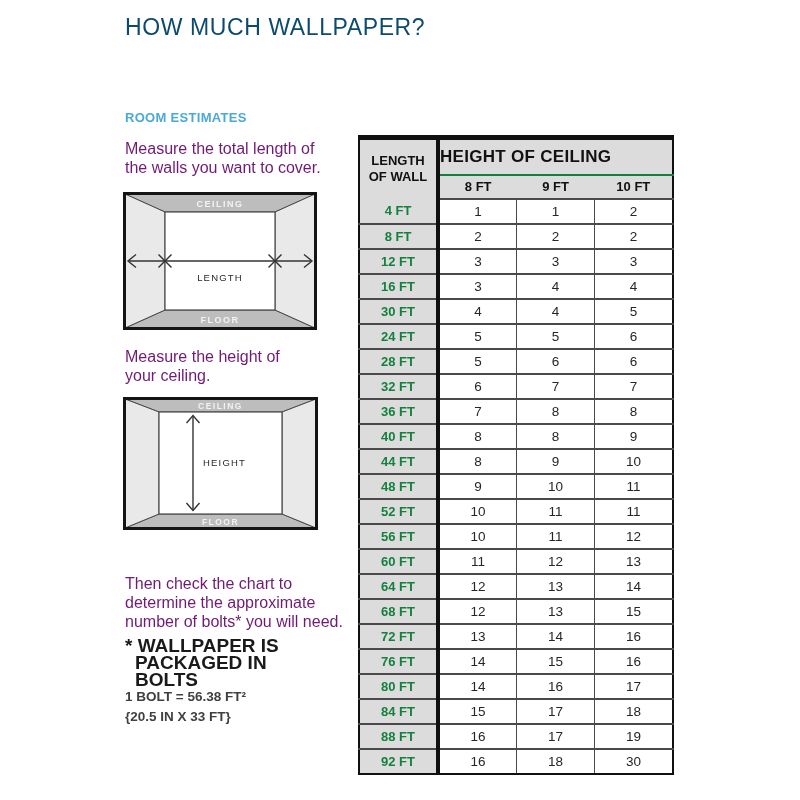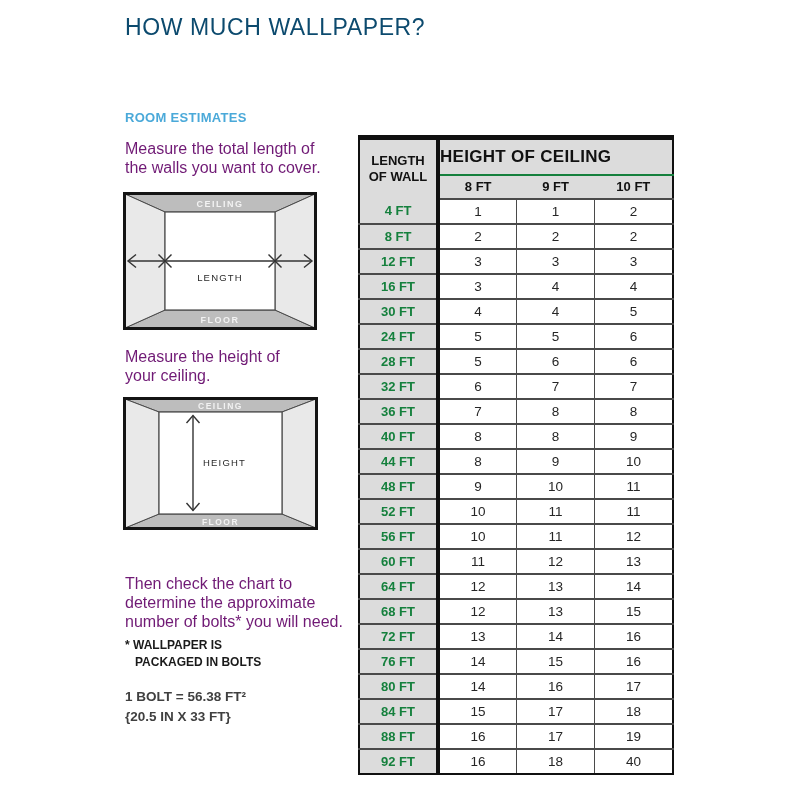--- a/index.html
+++ b/index.html
@@ -30,21 +30,21 @@
     position: absolute; left: 125px;
     font-size: 16px; line-height: 19px; color: #701a75;
     white-space: pre-line;
   }
   #step1 { top: 139px; }
   #step2 { top: 347px; }
   #step3 { top: 568px; margin-top: 6px; }
 
   .footnote {
     position: absolute; left: 125px; top: 637px;
-    font-size: 12px; font-weight: bold; line-height: 17px;
+    font-size: 19px; font-weight: bold; line-height: 17px;
     color: #1a1a1a; white-space: pre-line;
     padding-left: 10px; text-indent: -10px; width: 200px;
   }
   .bolt-info {
     position: absolute; left: 125px; top: 687px;
     font-size: 13.5px; font-weight: bold; line-height: 20px;
     color: #404040; white-space: pre-line;
   }
 
   .diagram { position: absolute; left: 123px; display: block; }
@@ -299,18 +299,18 @@
         <tr>
           <th>88 FT</th>
           <td>16</td>
           <td>17</td>
           <td>19</td>
         </tr>
         <tr>
           <th>92 FT</th>
           <td>16</td>
           <td>18</td>
-          <td>40</td>
+          <td>30</td>
         </tr>
       </tbody>
   </table>
 
 </div>
 
 </body></html>

